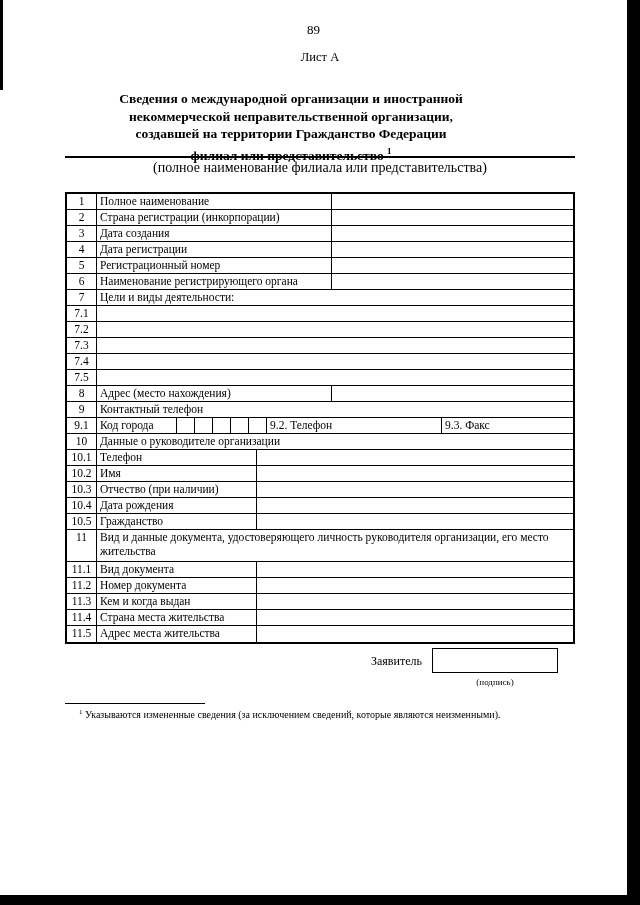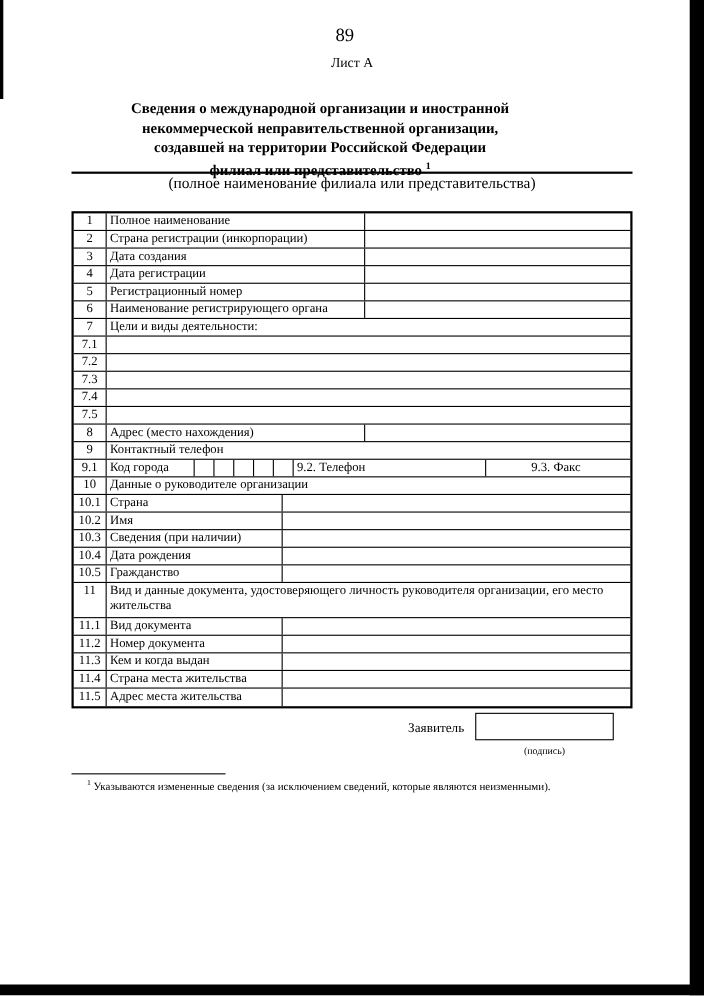--- a/index.html
+++ b/index.html
@@ -8,21 +8,21 @@
     background: #ffffff;
     font-family: "Liberation Serif", serif;
     color: #000;
     position: relative;
     overflow: hidden;
   }
   .scan-right  { position: absolute; right: 0; top: 0; width: 13px; height: 905px; background: #000; }
   .scan-bottom { position: absolute; left: 0; bottom: 0; width: 640px; height: 10px; background: #000; }
   .scan-left   { position: absolute; left: 0; top: 0; width: 3px; height: 90px; background: #000; }
 
-  .page-number { position: absolute; top: 22px; left: 0; width: 627px; text-align: center; font-size: 17px; }
+  .page-number { position: absolute; top: 22px; left: 0; width: 627px; text-align: center; font-size: 13px; }
   .sheet-label { position: absolute; top: 50px; left: 65px; width: 510px; text-align: center; font-size: 12.5px; }
 
   .title { position: absolute; top: 90px; left: 0; width: 582px; text-align: center; font-weight: bold; font-size: 13.5px; line-height: 17.5px; }
   .title sup { font-size: 9px; }
 
   .name-field { position: absolute; top: 149px; left: 65px; width: 510px; }
   .name-line { height: 9px; border-bottom: 2px solid #000; }
   .name-caption { text-align: center; font-size: 14px; padding-top: 2px; }
 
   .form-table { position: absolute; top: 192px; left: 65px; width: 510px; border: 2px solid #000; background: #fff; }
@@ -33,21 +33,21 @@
   .cell:last-child { border-right: none; }
   .cell.num   { width: 30px; flex: none; text-align: center; padding: 1px 2px; }
   .cell.labelA { width: 235px; flex: none; }
   .cell.labelB { width: 160px; flex: none; }
   .cell.value { flex: 1; }
   .cell.fullspan { flex: 1; }
   .tall .cell.fullspan { white-space: normal; font-family: Liberation Serif, serif; }
   .cell.kod { width: 80px; flex: none; }
   .cell.box { width: 18px; flex: none; padding: 0; }
   .cell.tel { width: 175px; flex: none; }
-  .cell.fax { width: 135px; flex: none; margin-left: 38px; }
+  .cell.fax { width: 135px; flex: none; }
 
   .applicant { position: absolute; top: 648px; left: 65px; width: 510px; height: 46px; }
   .applicant-label { position: absolute; left: 306px; top: 6px; font-size: 12px; }
   .signature-box { position: absolute; left: 367px; top: 0; width: 126px; height: 25px; border: 1.5px solid #000; background: #fff; }
   .signature-caption { position: absolute; left: 367px; top: 29px; width: 126px; text-align: center; font-size: 9px; }
 
   .footnote { position: absolute; top: 703px; left: 65px; width: 510px; font-size: 10px; }
   .footnote-rule { width: 140px; border-bottom: 1px solid #000; margin-bottom: 4px; }
   .footnote-text { display: block; padding-left: 14px; }
   .footnote sup { font-size: 7px; }
@@ -58,21 +58,21 @@
 <div class="scan-left"></div>
 <div class="scan-right"></div>
 <div class="scan-bottom"></div>
 
 <div class="page-number">89</div>
 <div class="sheet-label">Лист А</div>
 
 <div class="title">
   <div>Сведения о международной организации и иностранной</div>
   <div>некоммерческой неправительственной организации,</div>
-  <div>создавшей на территории Российской Федерации</div>
+  <div>создавшей на территории Гражданство Федерации</div>
   <div><span>филиал или представительство</span> <sup>1</sup></div>
 </div>
 
 <div class="name-field">
   <div class="name-line"></div>
   <div class="name-caption">(полное наименование филиала или представительства)</div>
 </div>
 
 <div class="form-table">
 
@@ -156,31 +156,31 @@
     <div class="cell fax">9.3. Факс</div>
   </div>
 
   <div class="trow">
     <div class="cell num">10</div>
     <div class="cell fullspan">Данные о руководителе организации</div>
   </div>
 
   <div class="trow">
     <div class="cell num">10.1</div>
-    <div class="cell labelB">Страна</div>
+    <div class="cell labelB">Телефон</div>
     <div class="cell value"></div>
   </div>
   <div class="trow">
     <div class="cell num">10.2</div>
     <div class="cell labelB">Имя</div>
     <div class="cell value"></div>
   </div>
   <div class="trow">
     <div class="cell num">10.3</div>
-    <div class="cell labelB">Сведения (при наличии)</div>
+    <div class="cell labelB">Отчество (при наличии)</div>
     <div class="cell value"></div>
   </div>
   <div class="trow">
     <div class="cell num">10.4</div>
     <div class="cell labelB">Дата рождения</div>
     <div class="cell value"></div>
   </div>
   <div class="trow">
     <div class="cell num">10.5</div>
     <div class="cell labelB">Гражданство</div>

